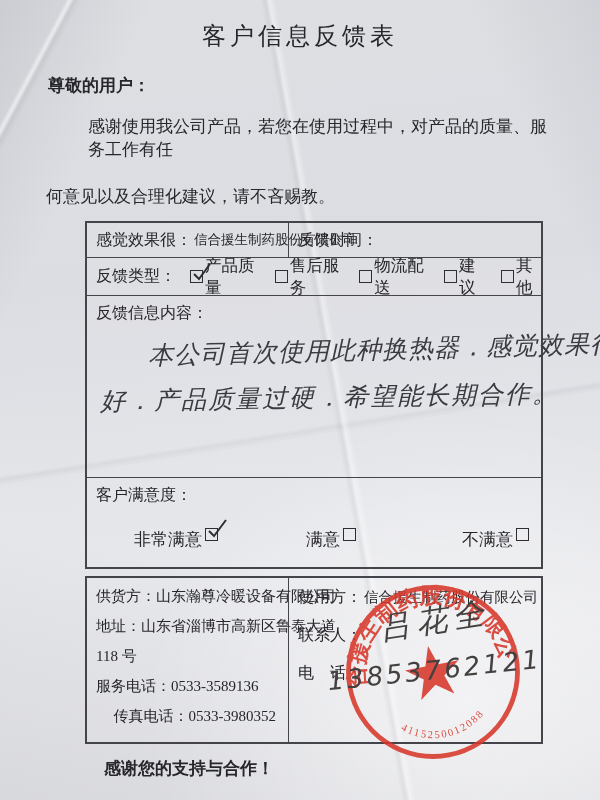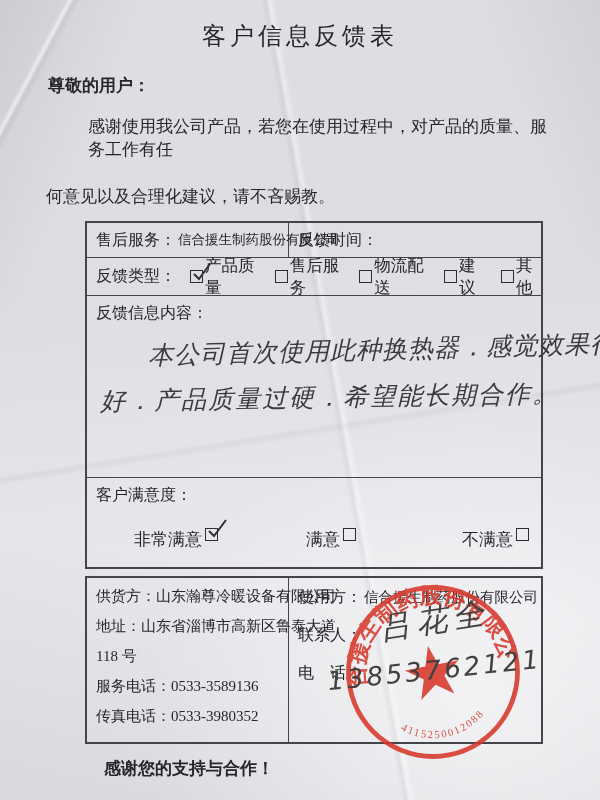--- a/index.html
+++ b/index.html
@@ -75,21 +75,21 @@
 
   .sat-options{display:flex;margin:22px 0 0 38px;}
   .sat-opt{display:flex;font-size:17px;}
   .sat-opt .cb{margin-left:3px;}
   .sat-opt.s0{margin-right:88px;}
   .sat-opt.s1{margin-right:106px;}
 
   .bottom-tbl{margin-top:7px;display:flex;min-height:168px;}
   .sup-cell{padding:9px 12px 6px 9px;}
   .sup-line{font-size:15px;margin-bottom:11px;white-space:nowrap;}
-  .sup-line:last-child{margin-bottom:3px;}
+  .sup-line:last-child{margin-bottom:3px;text-align:right;}
   .use-cell{position:relative;padding:9px 4px 18px 9px;}
   .use-line{font-size:15px;margin-bottom:17px;white-space:nowrap;}
   .use-line .val-small{font-size:14.5px;}
 
   .closing{margin:13px 0 0 104px;font-size:17px;font-weight:bold;}
 
   .stamp{
     position:absolute;top:-2px;left:48px;width:192px;height:192px;
     transform:rotate(-11deg);opacity:0.88;pointer-events:none;
   }
@@ -112,21 +112,21 @@
 
     <div class="title">客户信息反馈表</div>
     <div class="salutation">尊敬的用户：</div>
     <div class="intro1">感谢使用我公司产品，若您在使用过程中，对产品的质量、服务工作有任</div>
     <div class="intro2">何意见以及合理化建议，请不吝赐教。</div>
 
     <div class="tbl main-tbl">
 
       <div class="row r1 cellflex">
         <div class="cell cell-l">
-          <span class="lbl">售后服务：</span>
+          <span class="lbl">感觉效果很：</span>
           <span class="val-small">信合援生制药股份有限公司</span>
         </div>
         <div class="cell cell-r">
           <span class="lbl">反馈时间：</span>
           <span class="val-small"></span>
         </div>
       </div>
 
       <div class="row r2">
         <span class="lbl" style="margin-right:14px;">反馈类型：</span>

